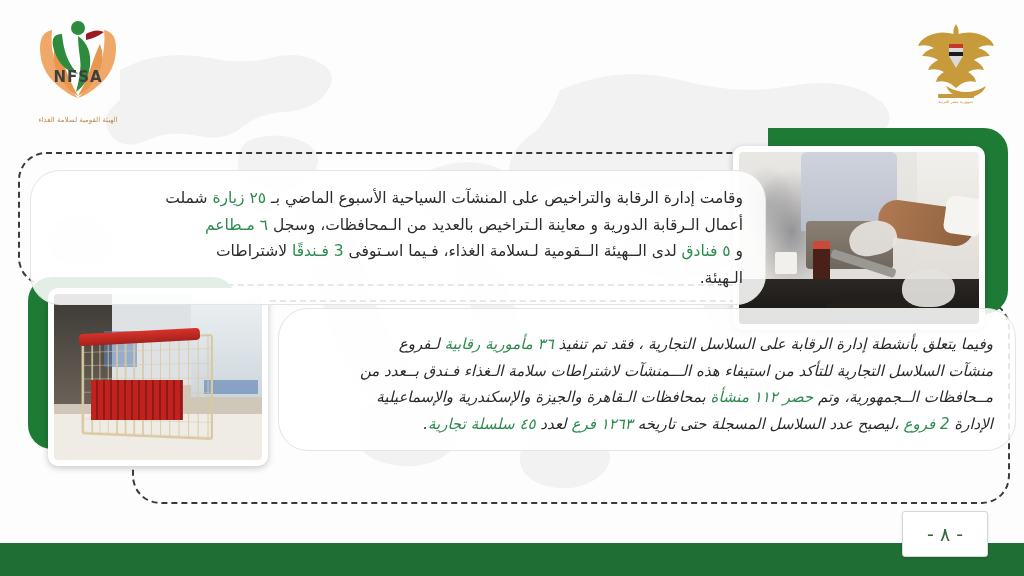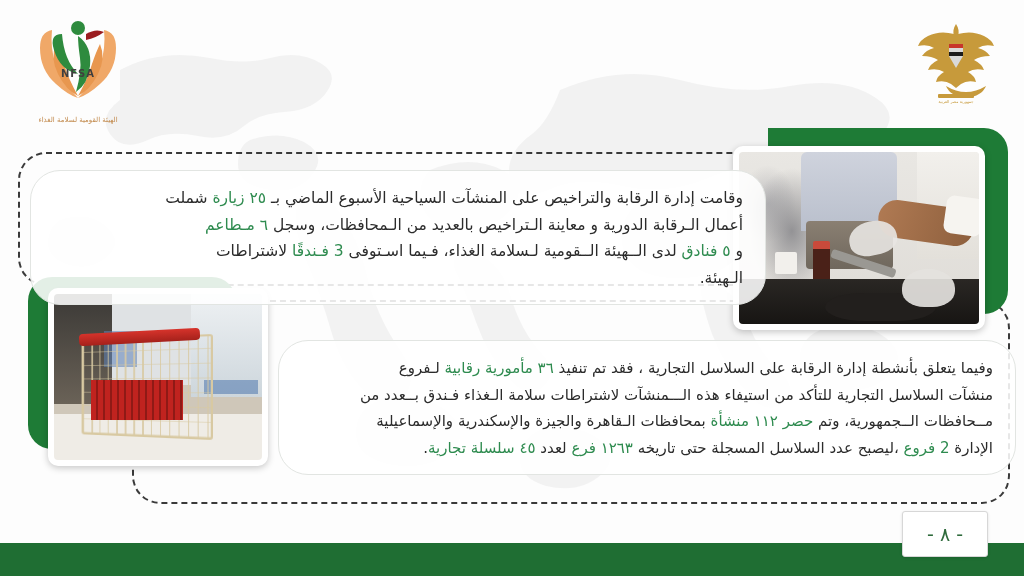--- a/index.html
+++ b/index.html
@@ -11,21 +11,21 @@
   .slide{position:absolute;inset:0;background:#fdfdfd;overflow:hidden;}
 
   
   .worldmap{position:absolute;left:0;top:0;width:1024px;height:576px;opacity:.5;}
   .worldmap svg{width:100%;height:100%;}
 
   
   .nfsa-logo{position:absolute;left:22px;top:14px;width:112px;height:88px;}
   .nfsa-logo svg{width:100%;height:100%;}
   .nfsa-name{position:absolute;left:22px;top:68px;width:112px;text-align:center;
-     font-weight:bold;font-size:10px;letter-spacing:1px;color:#3f3f3f;}
+     font-weight:bold;font-size:15px;letter-spacing:1px;color:#3f3f3f;}
   .nfsa-sub{position:absolute;left:14px;top:84px;width:128px;text-align:center;
      font-size:7px;color:#c1884a;direction:rtl;margin-top:32px;}
 
   .eagle{position:absolute;left:916px;top:16px;width:80px;height:92px;}
   .eagle svg{width:100%;height:100%;}
 
   
   .dashed{position:absolute;border:2px dashed #3a3a3a;border-radius:26px;}
   .dash-top{left:18px;top:152px;width:870px;height:130px;border-radius:28px;}
   .dash-bottom{left:132px;top:300px;width:874px;height:200px;border-radius:28px;}
@@ -89,21 +89,21 @@
      transform:perspective(200px) rotateY(-10deg);}
   .c-red{position:absolute;left:18%;top:52%;width:44%;height:24%;
      background:repeating-linear-gradient(90deg,#c0231f 0 5px,#8f1a16 5px 7px);}
   .c-handle{position:absolute;left:12%;top:22%;width:58%;height:7%;
      background:linear-gradient(180deg,#d6332b,#a5211b);border-radius:4px;transform:rotate(-3deg);}
 
   
   .card{position:absolute;background:rgba(255,255,255,.88);border:1px solid #e2e5e2;
      border-radius:30px;direction:rtl;text-align:justify;color:#2b2b2b;}
   .card-top{left:30px;top:170px;width:690px;padding:14px 22px 12px 22px;}
-  .card-bottom{left:278px;top:340px;width:692px;padding:14px 22px 12px 22px;}
+  .card-bottom{left:278px;top:308px;width:692px;padding:22px 22px 12px 22px;font-style:italic;}
   .card p{margin:0;font-size:15.5px;line-height:1.72;letter-spacing:0;}
   .card-bottom p{font-size:15px;line-height:1.78;}
   .hl{color:#2e8b4f;}
 
   
   .footer-bar{position:absolute;left:0;bottom:0;width:1024px;height:33px;background:#1f6e33;}
   .page-badge{position:absolute;right:36px;bottom:19px;width:84px;height:44px;
      background:#fff;border:1px solid #d7d7d7;border-radius:3px;
      display:flex;align-items:center;justify-content:center;
      font-size:19px;color:#2f6b3c;letter-spacing:3px;box-shadow:0 1px 3px rgba(0,0,0,.12);}

